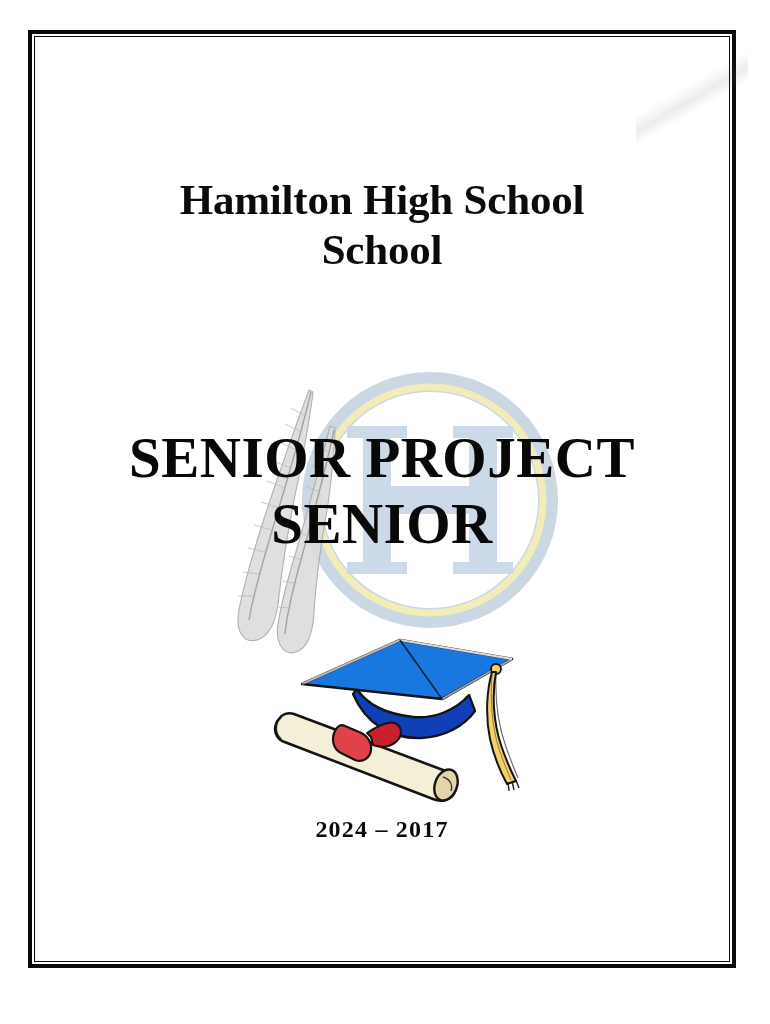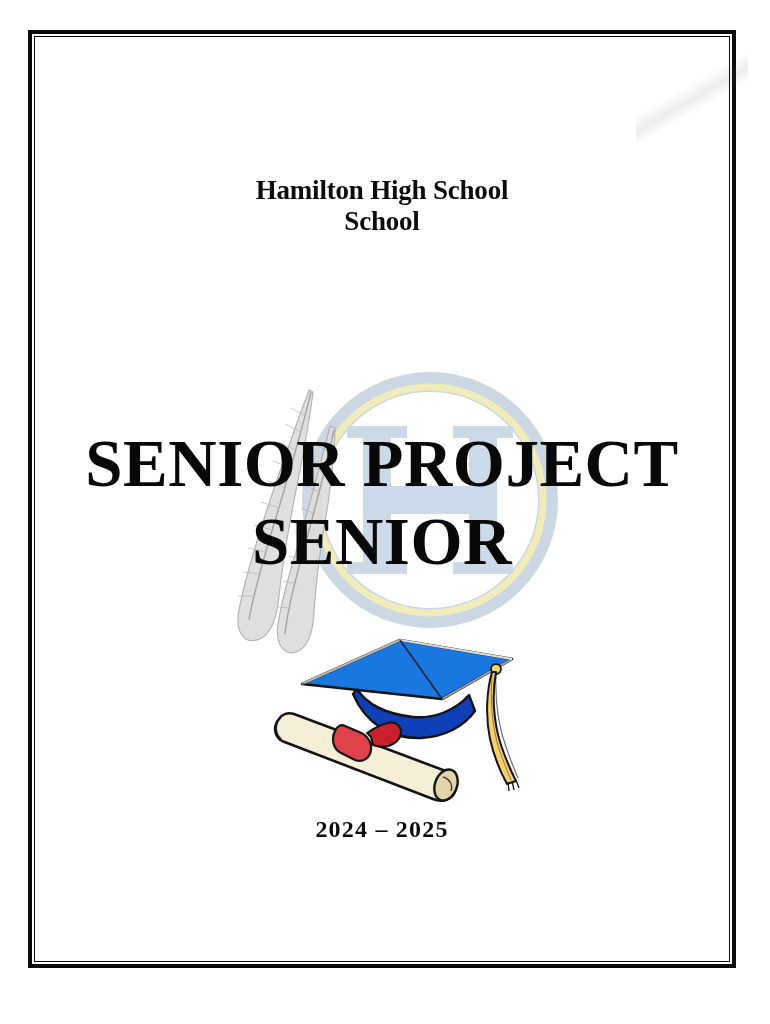--- a/index.html
+++ b/index.html
@@ -68,21 +68,21 @@
     height: 924px;
   }
 
   
   #school-name {
     position: absolute;
     left: 0;
     top: 138px;
     width: 694px;
     text-align: center;
-    font-size: 27px;
+    font-size: 43px;
     font-weight: bold;
     line-height: 1.16;
     color: #0b0b0b;
     letter-spacing: -0.2px;
     z-index: 6;
   }
 
   
   #crest-watermark {
     position: absolute;
@@ -107,21 +107,21 @@
   }
   #feathers svg { display: block; }
 
   
   #doc-title {
     position: absolute;
     left: 0;
     top: 388px;
     width: 694px;
     text-align: center;
-    font-size: 67px;
+    font-size: 57px;
     font-weight: bold;
     line-height: 1.16;
     color: #080808;
     letter-spacing: 0.5px;
     z-index: 7;
   }
 
   
   #grad-graphic {
     position: absolute;
@@ -276,16 +276,16 @@
         <path d="M16 92 C12 98 12 107 18 112" stroke="#141414" stroke-width="1.8" fill="none" opacity="0.85"></path>
 
         <path d="M72 104 C68 112 70 122 78 126 L92 133 C100 136 107 131 108 123
                  C109 115 104 108 96 105 L82 99 C78 97 74 99 72 104 Z" fill="#e0424a" stroke="#141414" stroke-width="2.2" stroke-linejoin="round"></path>
 
         <path d="M104 106 C116 98 126 94 132 96 C139 99 140 108 134 114
                  C128 120 118 121 110 118 L108 110 Z" fill="#c8202c" stroke="#141414" stroke-width="2" stroke-linejoin="round"></path>
       </svg>
     </div>
 
-    <div id="school-year">2024 – 2025</div>
+    <div id="school-year">2024 – 2017</div>
 
   </div>
 </div>
 
 </body></html>

